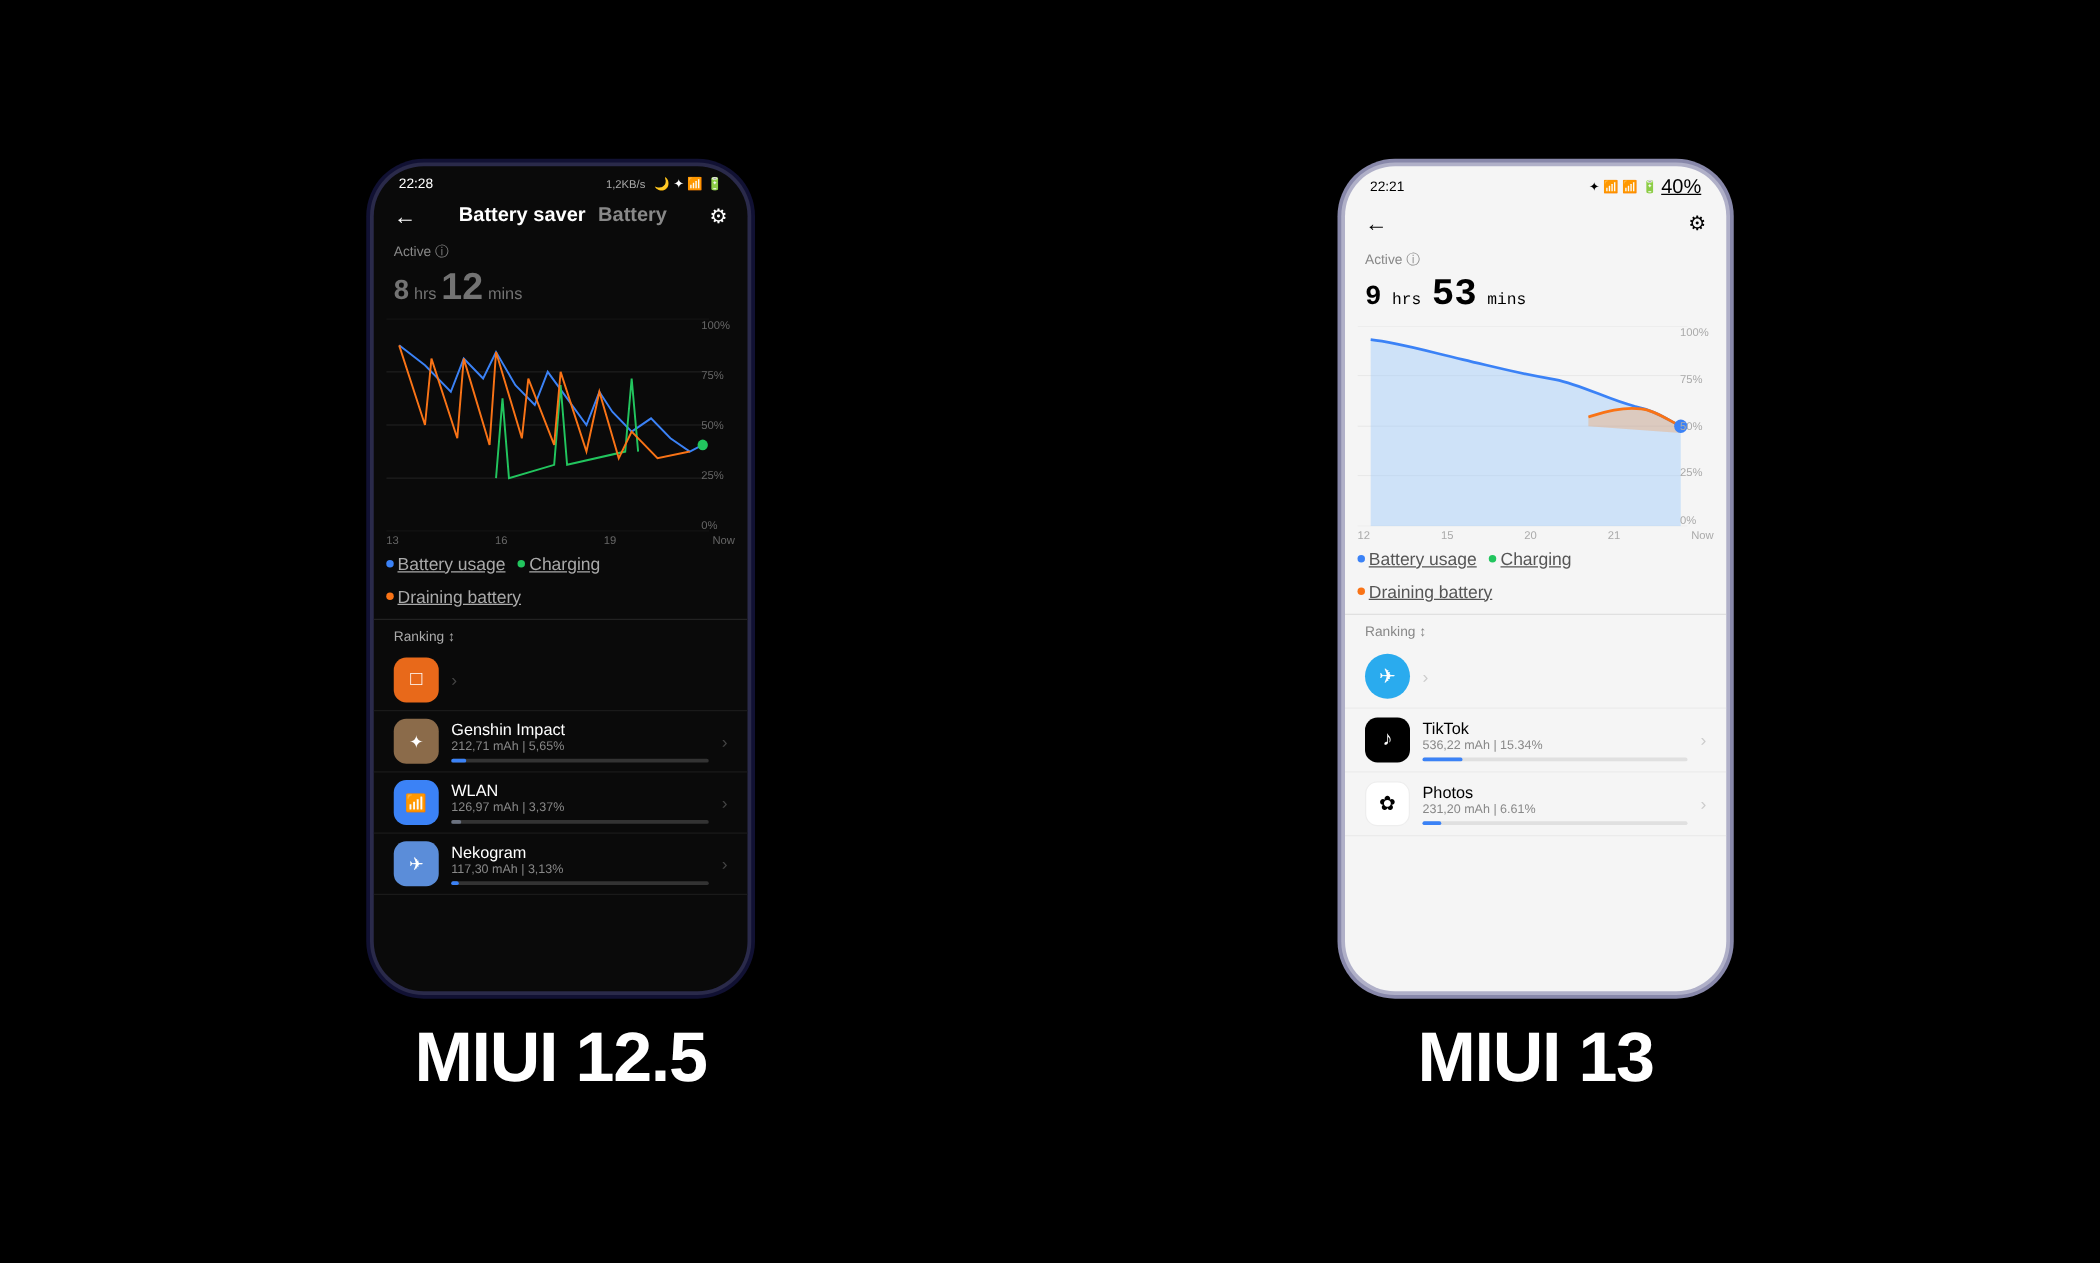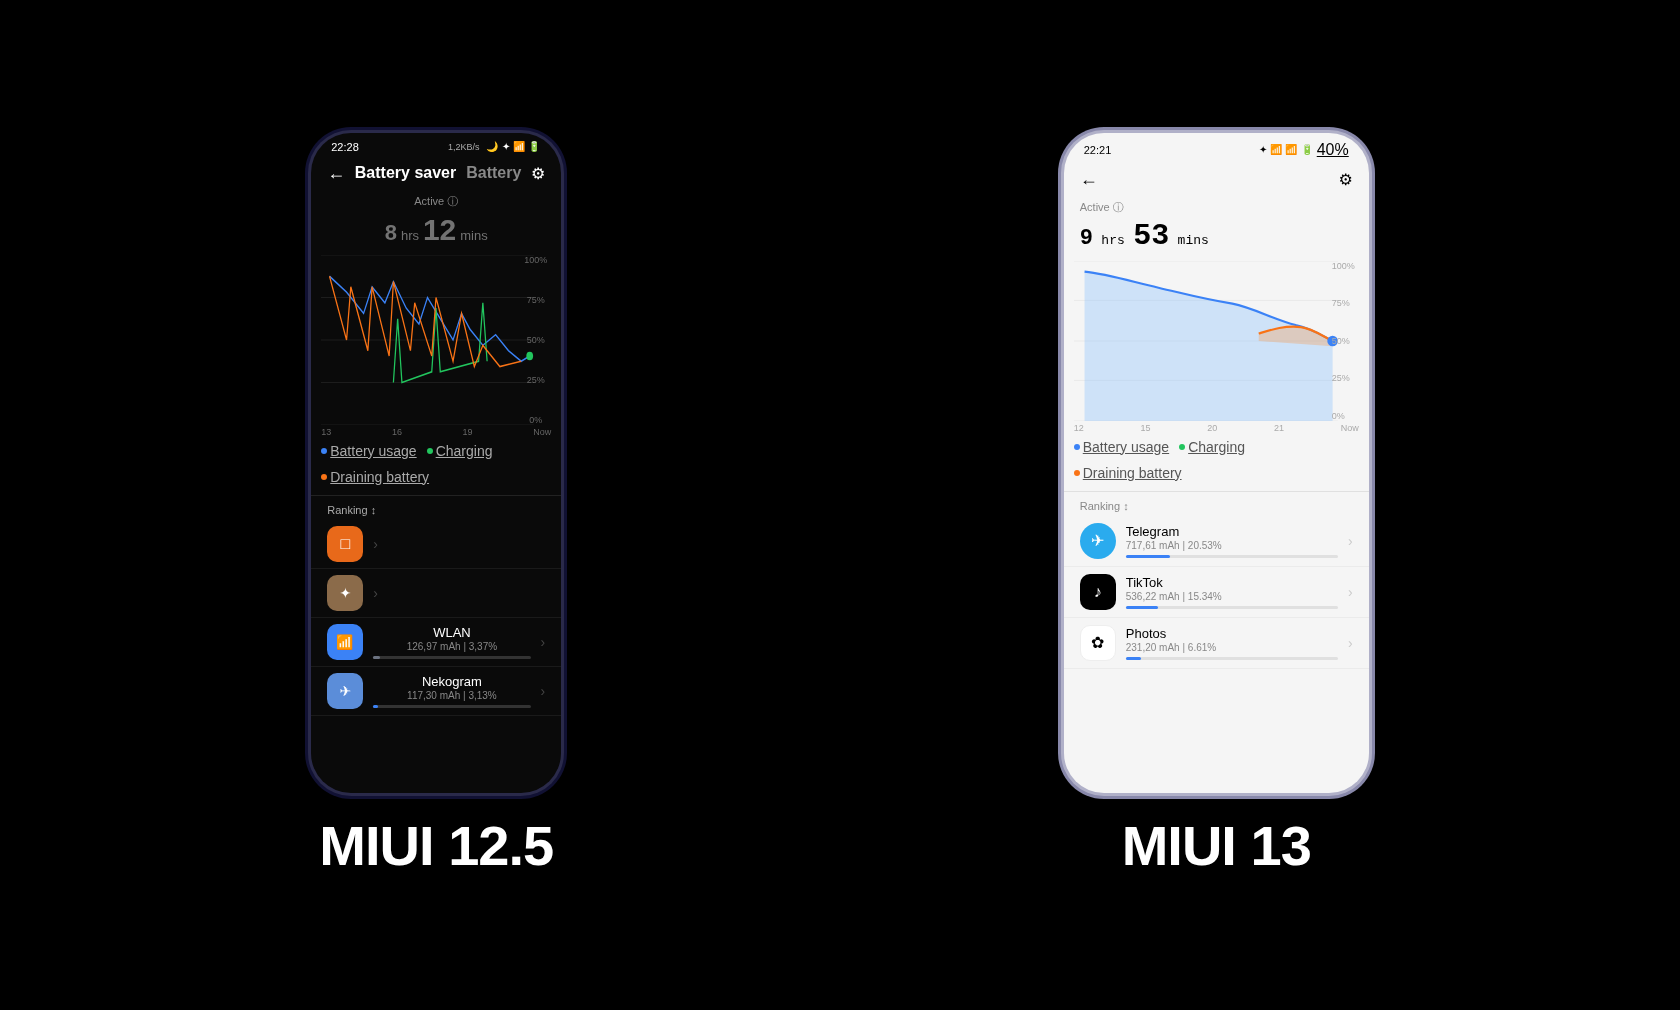--- a/index.html
+++ b/index.html
@@ -40,26 +40,25 @@
     
     .phone-frame {
       border-radius: 40px;
       overflow: hidden;
       position: relative;
       box-shadow: 0 0 0 3px #3a3a5c, 0 0 0 5px #222244;
     }
 
     
     .phone-dark {
-      width: 250px;
+      width: 299px;
       height: 660px;
       background: #0a0a0a;
       border-radius: 40px;
       box-shadow: 0 0 0 3px #2a2a4a, 0 0 0 6px #111133;
-      text-align: center;
     }
 
     
     .phone-light {
       width: 305px;
       height: 660px;
       background: #f5f5f5;
       border-radius: 40px;
       box-shadow: 0 0 0 3px #b0b0c8, 0 0 0 6px #8888aa;
     }
@@ -399,20 +398,27 @@
         <div class="app-icon app-icon-screen">
           <span style="color:#fff;font-size:16px;">□</span>
         </div>
         <span class="chevron-dark">›</span>
       </div>
 
       <div class="app-item-dark">
         <div class="app-icon app-icon-genshin">
           <span style="color:#fff;font-size:14px;">✦</span>
         </div>
+        <div class="app-info">
+          <div class="app-name-dark">Genshin Impact</div>
+          <div class="app-stats-dark">212,71 mAh | 5,65%</div>
+          <div class="app-bar-container">
+            <div class="app-bar bar-blue" style="width:6%;"></div>
+          </div>
+        </div>
         <span class="chevron-dark">›</span>
       </div>
 
       <div class="app-item-dark">
         <div class="app-icon app-icon-wlan">
           <span style="color:#fff;font-size:14px;">📶</span>
         </div>
         <div class="app-info">
           <div class="app-name-dark">WLAN</div>
           <div class="app-stats-dark">126,97 mAh | 3,37%</div>
@@ -526,27 +532,20 @@
       <div class="divider-light"></div>
 
       <div class="ranking-header-light">
         <span>Ranking ↕</span>
       </div>
 
       <div class="app-item-light">
         <div class="app-icon app-icon-telegram">
           <span style="color:#fff;font-size:16px;">✈</span>
         </div>
-        <div class="app-info">
-          <div class="app-name-light">Telegram</div>
-          <div class="app-stats-light">717,61 mAh | 20.53%</div>
-          <div class="app-bar-light-container">
-            <div class="app-bar bar-blue" style="width:21%;"></div>
-          </div>
-        </div>
         <span class="chevron-light">›</span>
       </div>
 
       <div class="app-item-light">
         <div class="app-icon app-icon-tiktok">
           <span style="color:#fff;font-size:16px;">♪</span>
         </div>
         <div class="app-info">
           <div class="app-name-light">TikTok</div>
           <div class="app-stats-light">536,22 mAh | 15.34%</div>

